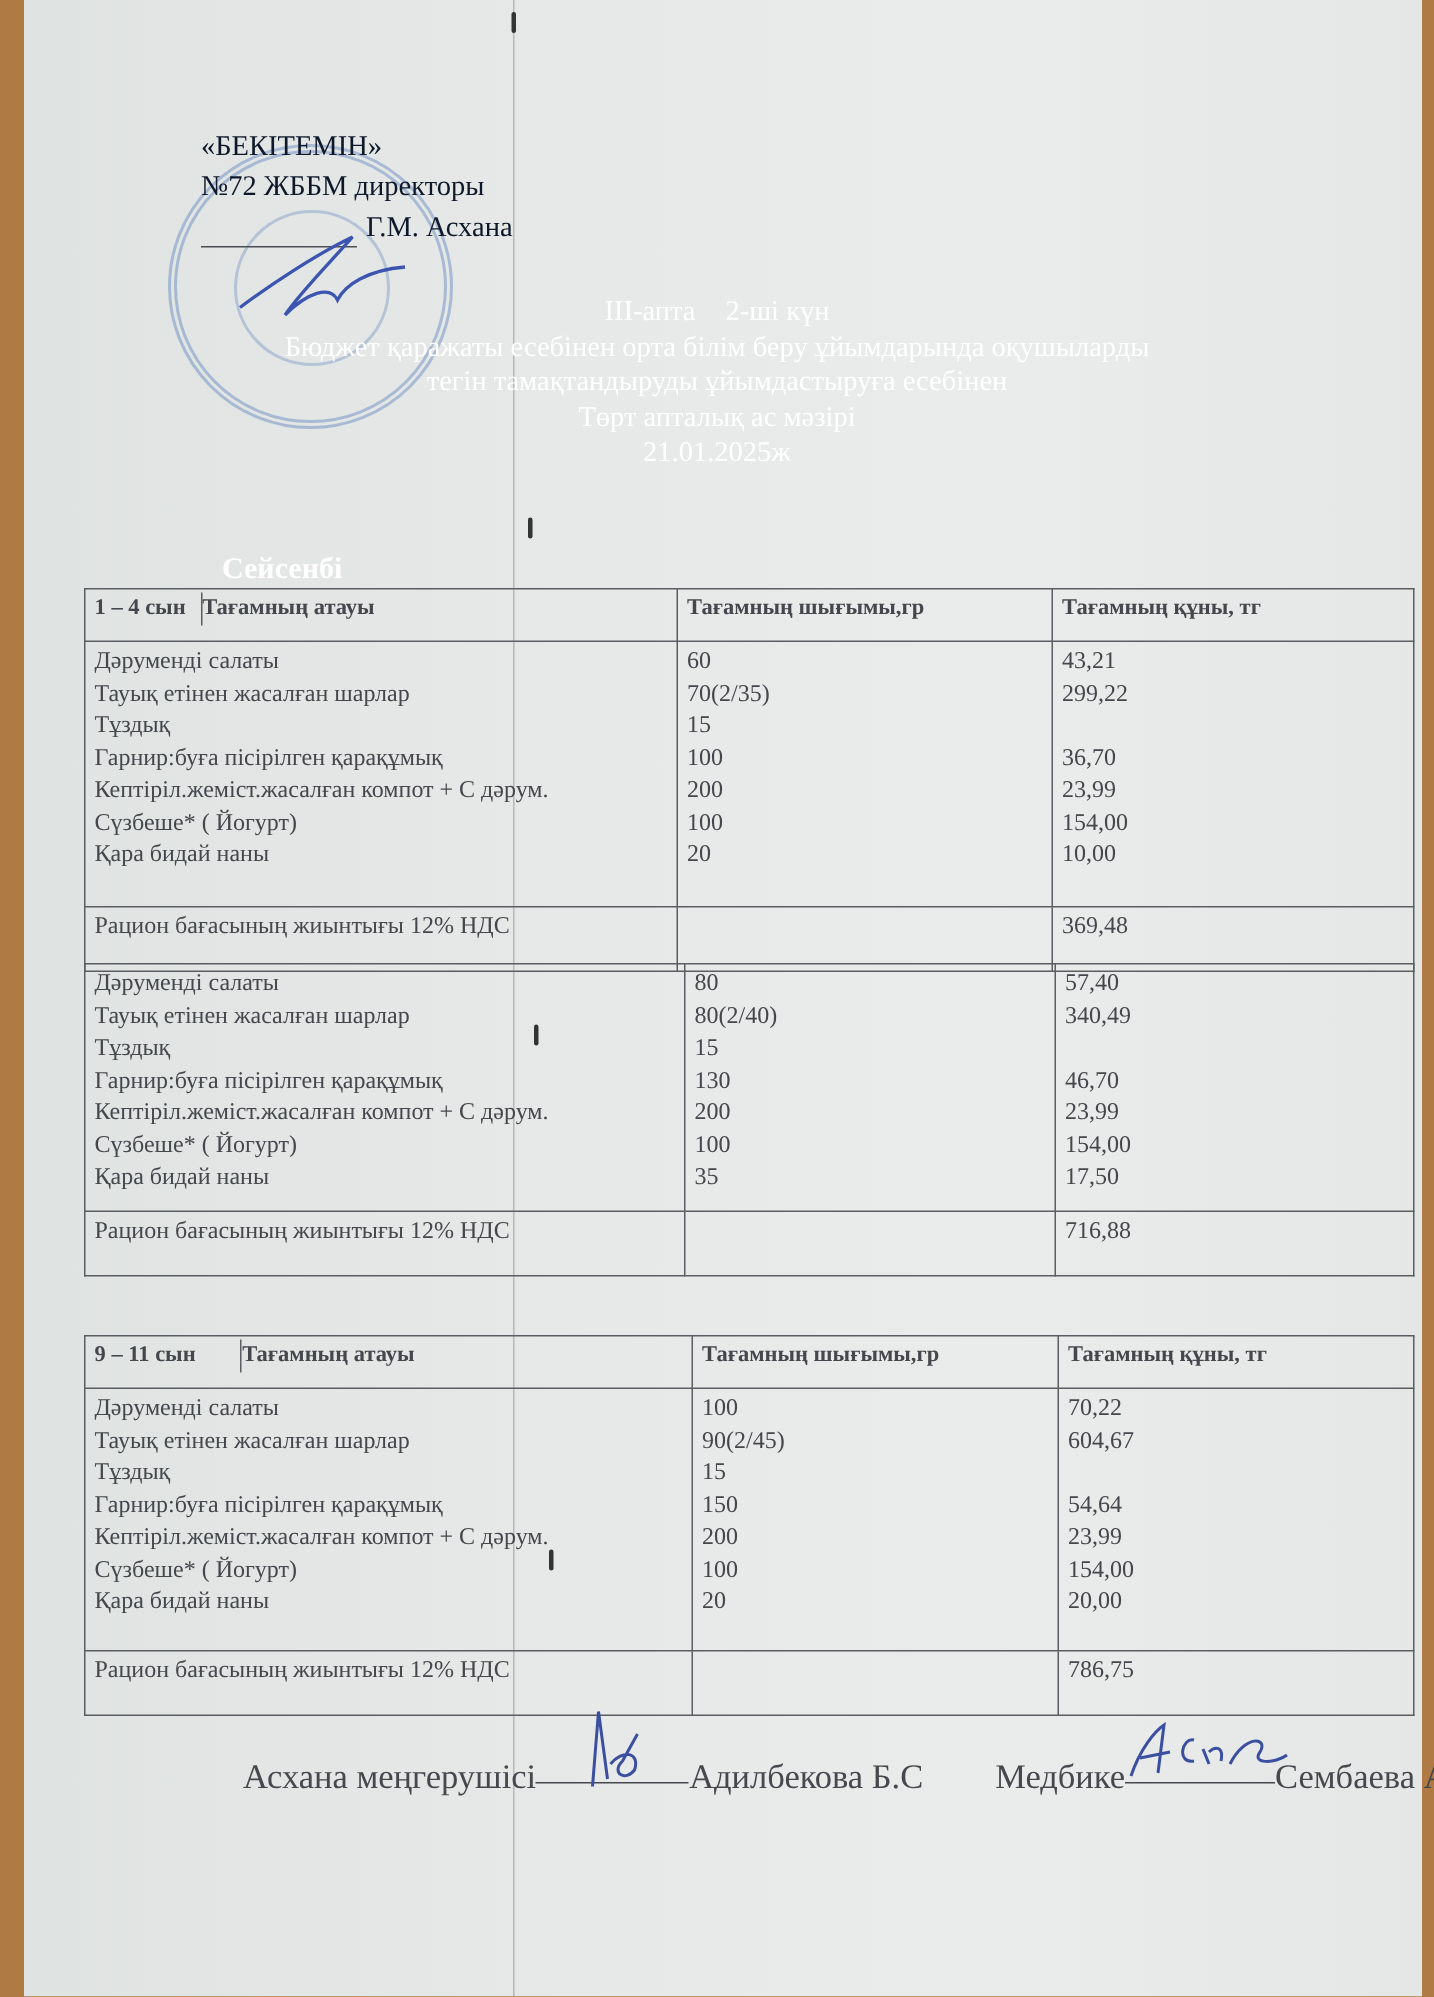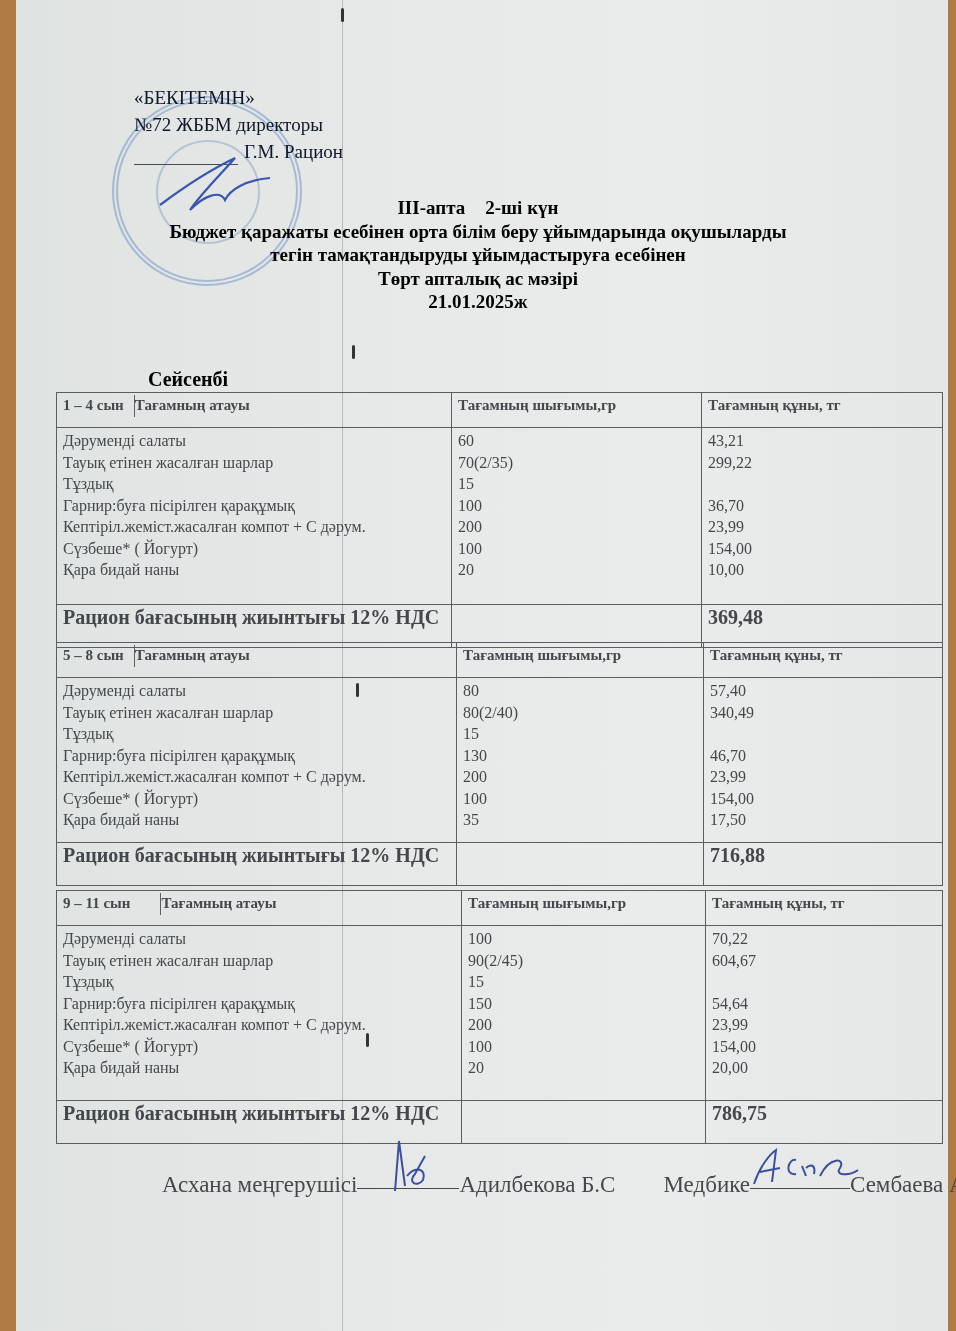--- a/index.html
+++ b/index.html
@@ -26,32 +26,32 @@
     box-sizing: border-box;
   }
   .stamp::after {
     content:""; position:absolute; left:38px; top:38px; width:100px; height:100px;
     border-radius:50%; border:2px solid rgba(95,130,190,0.35);
   }
   .approve { position:absolute; left:134px; top:84px; font-size:19px; line-height:27px; color:#0f172a; }
   .approve .sigrow { display:flex; align-items:flex-end; }
   .approve .sigline { display:inline-block; width:104px; border-bottom:1px solid #4a4d52; margin-right:6px; height:18px; }
   .sig { position:absolute; }
-  .heading { position:absolute; left:0; width:956px; top:196px; text-align:center; font-weight:bold; color:#000000; }
+  .heading { position:absolute; left:0; width:956px; top:196px; text-align:center; font-weight:normal; color:#ffffff; }
   .heading div { font-size:19px; line-height:23.5px; }
   .heading .week span { margin: 0 10px; }
-  .day { position:absolute; left:148px; top:368px; font-size:20px; font-weight:bold; color:#000000; }
+  .day { position:absolute; left:148px; top:368px; font-size:20px; font-weight:bold; color:#ffffff; }
 
   table.menu {
     position:absolute; left:56px; border-collapse: collapse;
     width: 886px; table-layout: fixed;
   }
   table.menu td { border: 1.5px solid #5a5e62; vertical-align: top; padding: 2px 6px; font-size:16px; line-height:21.5px; color:#44484c; }
   table.menu .hdr td { font-weight:bold; font-size:15px; height:30px; }
-  table.menu .total td { font-weight:bold; font-size:20px; height:38px; }
+  table.menu .total td { font-weight:normal; font-size:16px; height:38px; }
   .cls { border-right: 1.5px solid #5a5e62; padding-right:10px; display:inline-block; }
   .list div { white-space: nowrap; }
   .footer { position:absolute; top:1172px; left:162px; font-size:23px; color:#45484c; display:flex; white-space:nowrap; }
   .footer .blank { display:inline-block; width:102px; border-bottom:1px solid #45484c; height:16px; position:relative; }
   .footer .blank2 { display:inline-block; width:100px; border-bottom:1px solid #45484c; height:16px; position:relative; }
 </style>
 </head>
 <body>
 
 <div class="paper"></div>
@@ -61,21 +61,21 @@
 <div class="pin" style="left:356px;top:683px;"></div>
 <div class="pin" style="left:366px;top:1033px;"></div>
 
 <div class="stamp"></div>
 
 <div class="approve">
   <div>«БЕКІТЕМІН»</div>
   <div>№72 ЖББМ директоры</div>
   <div class="sigrow">
       <span class="sigline"></span>
-      <span>Г.М. Рацион</span>
+      <span>Г.М. Асхана</span>
     </div>
 </div>
 <svg class="sig" style="left:150px;top:150px" width="130" height="70">
   <path d="M10 55 C30 40,60 20,85 8 C70 25,50 45,40 60 C55 45,70 40,75 50 C80 40,95 30,120 28" stroke="#3b55b0" stroke-width="2.2" fill="none"></path>
 </svg>
 
 <div class="heading">
   <div class="week"><span>ІІІ-апта</span><span>2-ші күн</span></div>
   <div>Бюджет қаражаты есебінен орта білім беру ұйымдарында оқушыларды</div>
   <div>тегін тамақтандыруды ұйымдастыруға есебінен</div>
@@ -134,25 +134,20 @@
 </tbody>
   </table>
 
 <table class="menu" style="top:642px">
   <colgroup>
       <col style="width:400px">
       <col style="width:247px">
       <col style="width:239px">
     </colgroup>
   <tbody>
-      <tr class="hdr">
-    <td style="height:22px"><span class="cls">5 – 8 сын</span><span>Тағамның атауы</span></td>
-    <td>Тағамның шығымы,гр</td>
-    <td>Тағамның құны, тг</td>
-  </tr>
   <tr>
     <td class="list" style="height:160px">
       <div>Дәруменді салаты</div>
       <div>Тауық етінен жасалған шарлар</div>
       <div>Тұздық</div>
       <div>Гарнир:буға пісірілген қарақұмық</div>
       <div>Кептіріл.жеміст.жасалған компот + С дәрум.</div>
       <div>Сүзбеше* ( Йогурт)</div>
       <div>Қара бидай наны</div>
     </td>

